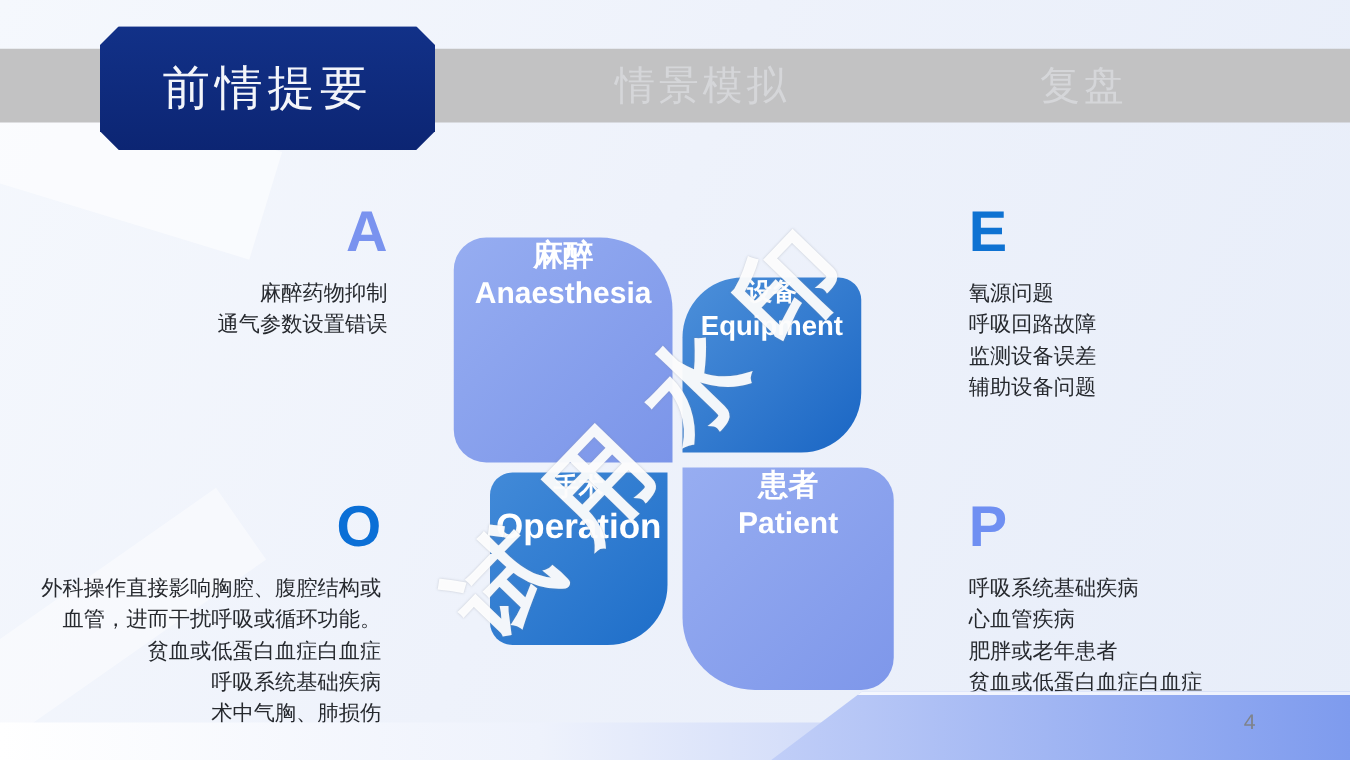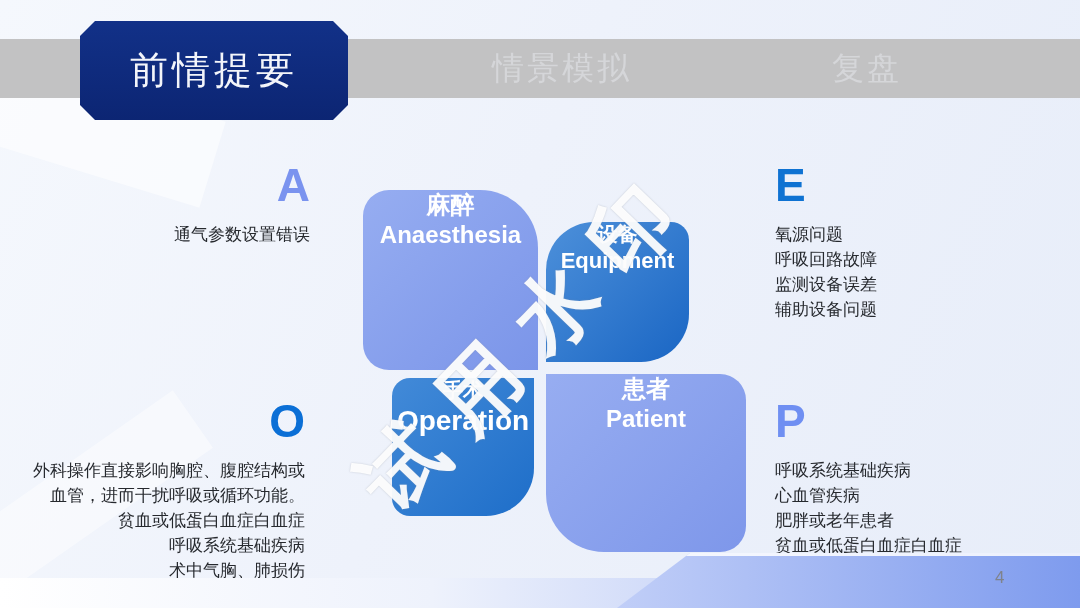--- a/index.html
+++ b/index.html
@@ -67,21 +67,21 @@
   }
   .petal-equipment .en{font-size:22px;}
   .petal-operation{
     left:392px;top:378px;width:142px;height:138px;
     border-radius:18px 0 48px 18px;
     background:linear-gradient(135deg,#428ad8 0%,#1e6ec9 100%);
     font-size:20px;
   }
   .petal-operation .en{font-size:28px;}
   .petal-patient{
-    left:546px;top:374px;width:200px;height:178px;
+    left:546px;top:374px;width:169px;height:178px;
     border-radius:0 26px 26px 58px;
     background:linear-gradient(135deg,#97adf1 0%,#7e97ea 100%);
     font-size:24px;
   }
 
   
   .watermark{
     position:absolute;left:288px;top:289px;width:480px;height:100px;
     display:flex;align-items:center;justify-content:center;
     transform:rotate(-46deg);
@@ -118,20 +118,21 @@
   <div class="tabbar">
     <span class="tab-inactive tab-sim">情景模拟</span>
     <span class="tab-inactive tab-review">复盘</span>
   </div>
   <div class="tab-active">
     <span>前情提要</span>
   </div>
 
   <div class="block block-a">
     <div class="letter">A</div>
+    <div class="line">麻醉药物抑制</div>
     <div class="line">通气参数设置错误</div>
   </div>
 
   <div class="block block-e">
     <div class="letter">E</div>
     <div class="line">氧源问题</div>
     <div class="line">呼吸回路故障</div>
     <div class="line">监测设备误差</div>
     <div class="line">辅助设备问题</div>
   </div>

